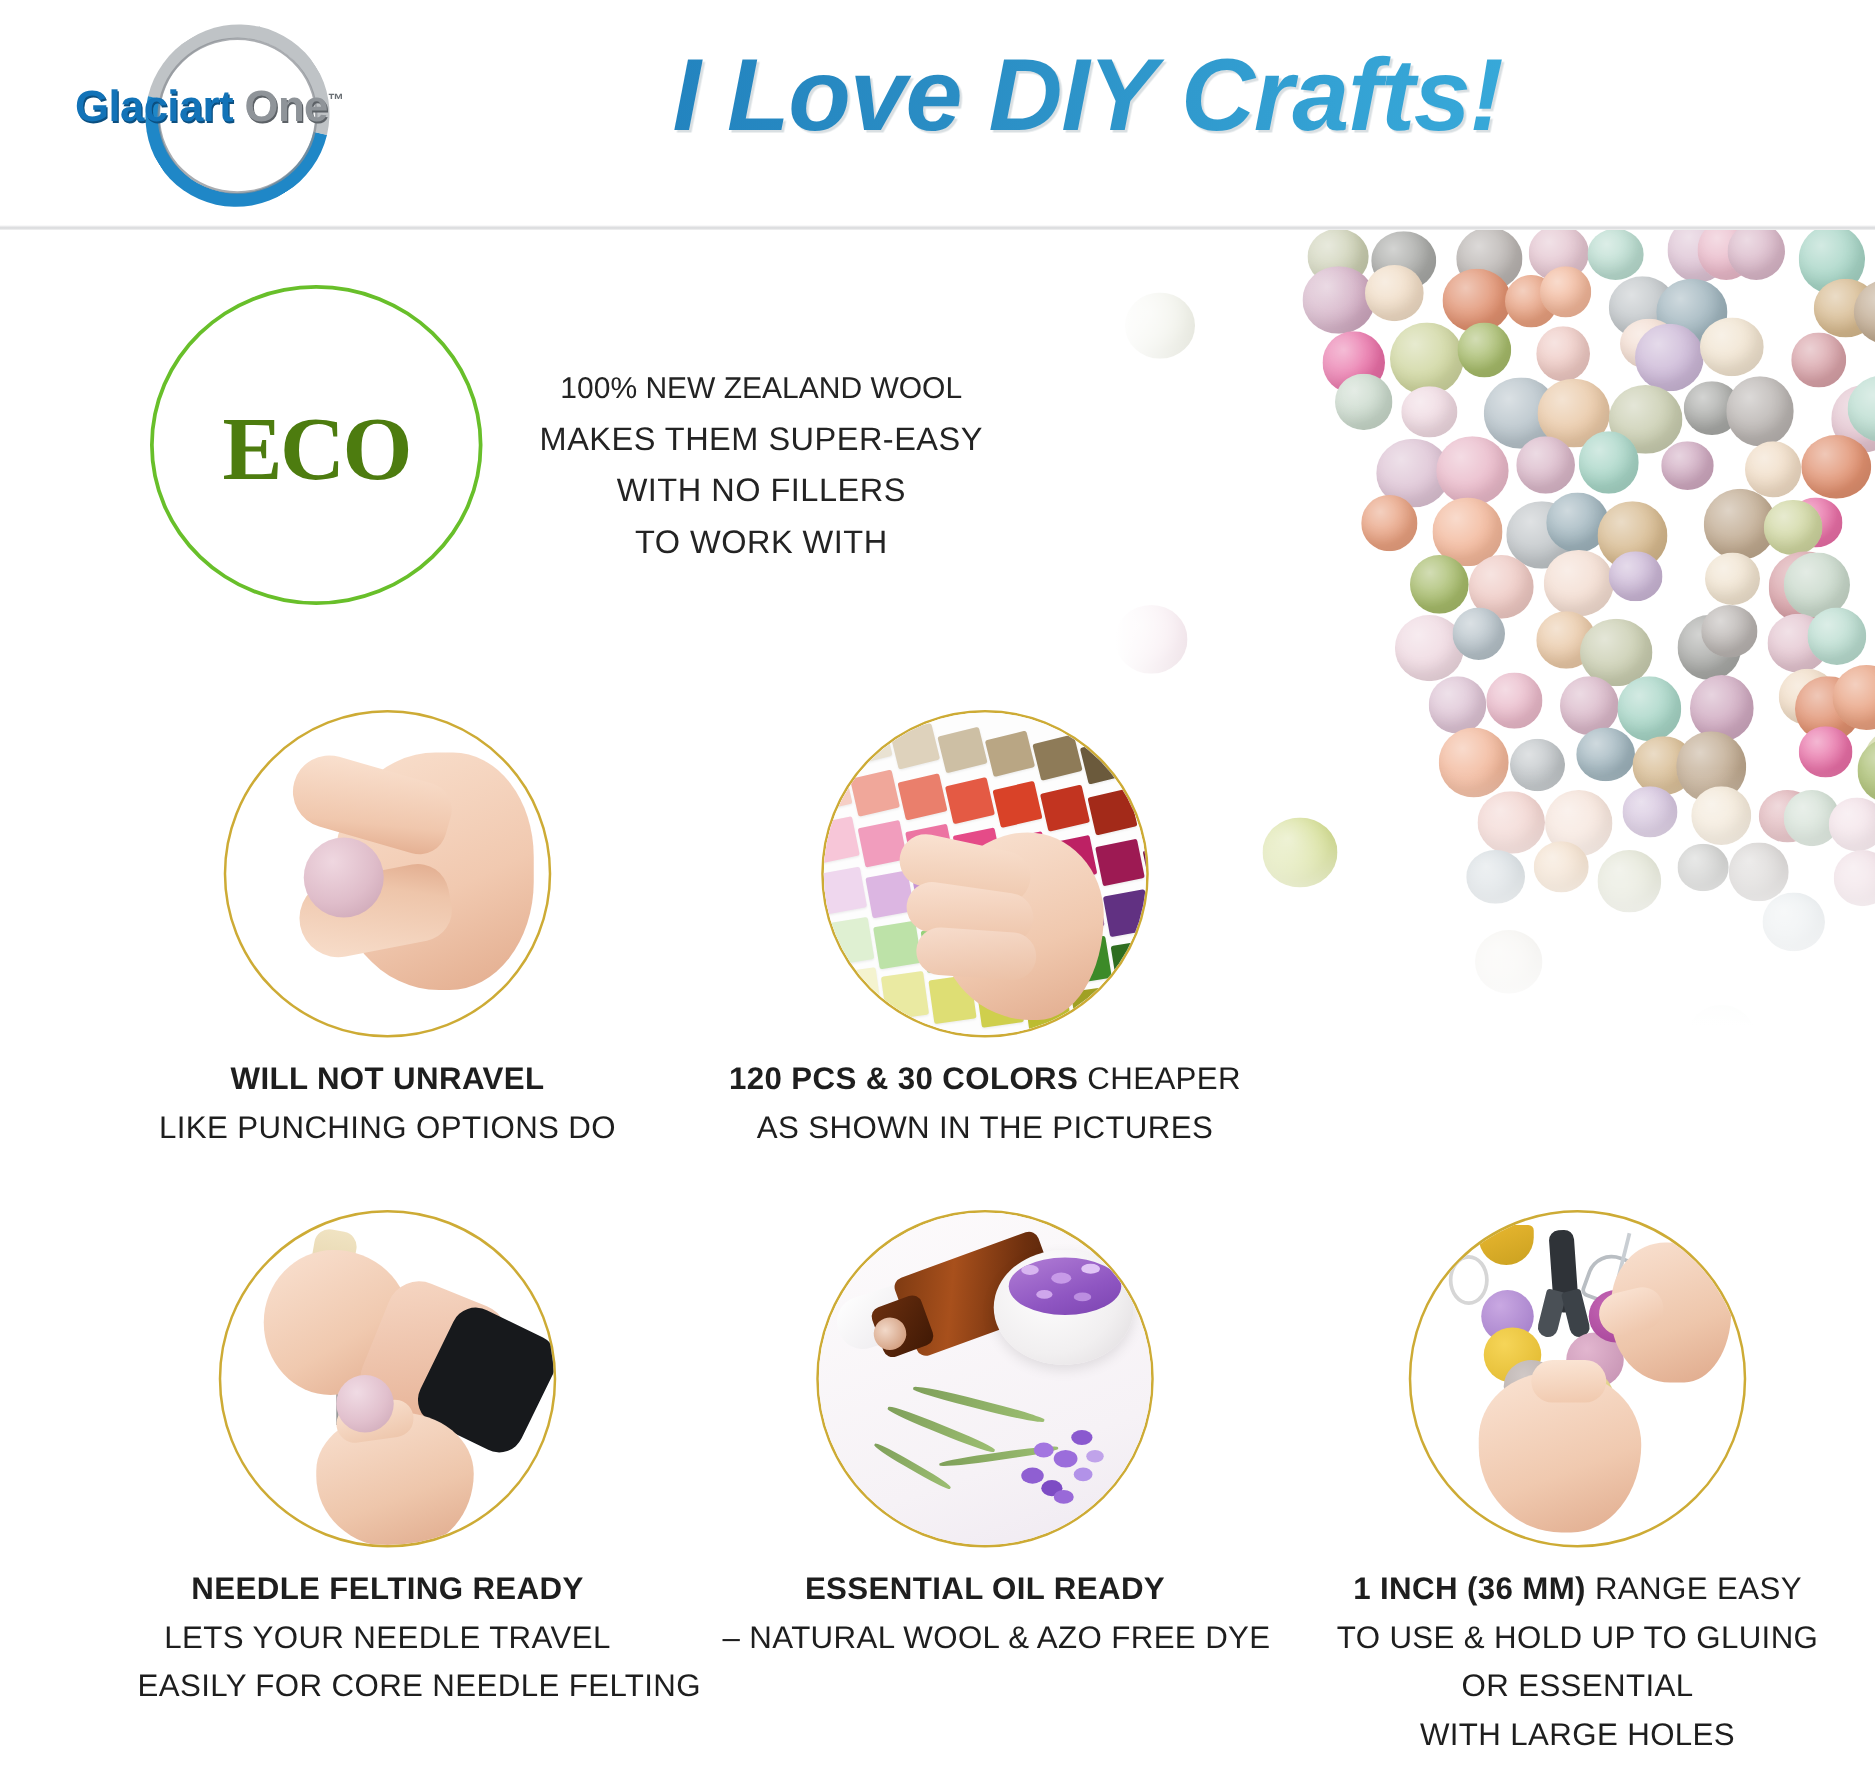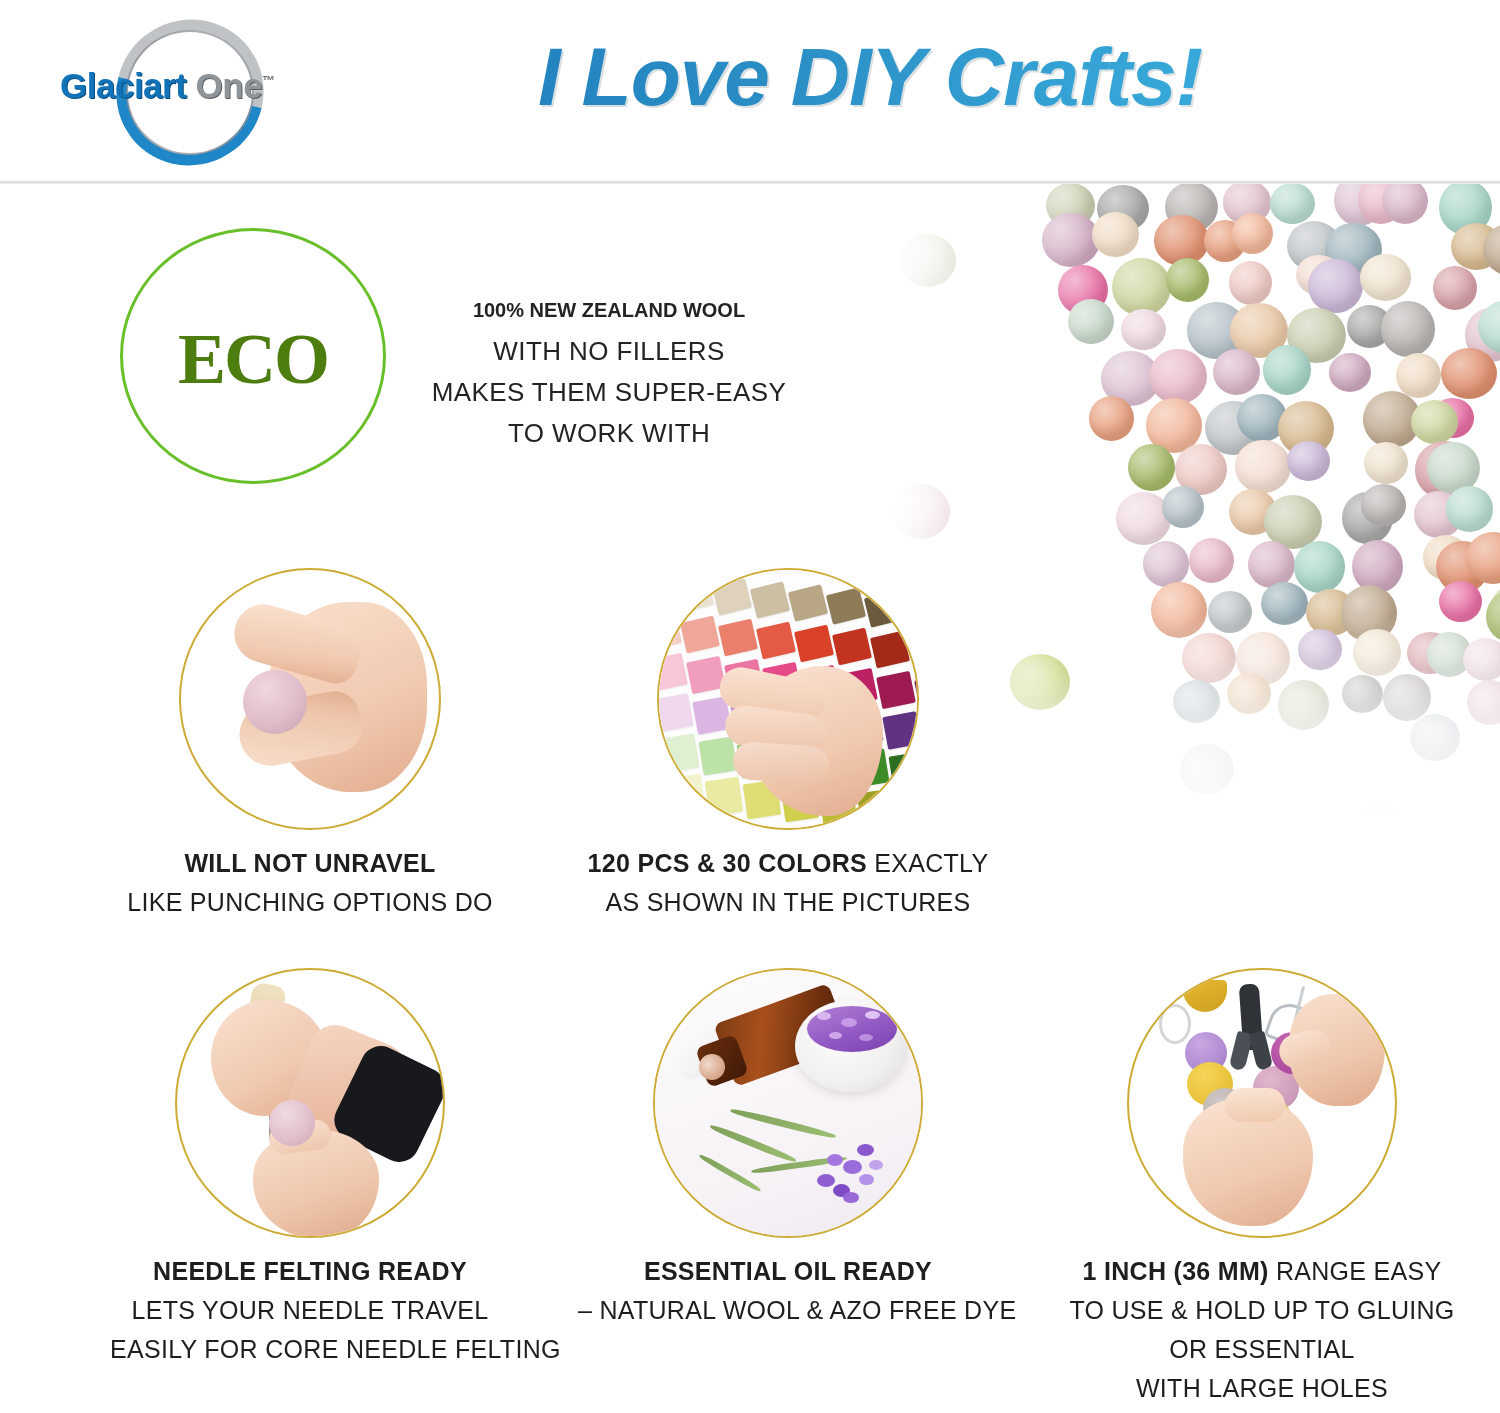--- a/index.html
+++ b/index.html
@@ -127,21 +127,21 @@
     width: 410px;
     text-align: center;
   }
   .eco-copy .line {
     font-size: 26px;
     line-height: 41px;
     color: #232323;
     letter-spacing: .4px;
     white-space: nowrap;
   }
-  .eco-copy .line.b { font-weight: bold; font-size: 20px; letter-spacing: 0; }
+  .eco-copy .line.b { font-weight: normal; font-size: 24px; letter-spacing: 0; }
 
   
   .hero-photo {
     position: absolute;
     left: 880px; top: 184px;
     width: 620px; height: 660px;
     overflow: hidden;
   }
   .hero-photo .balls { position: absolute; inset: 0; }
   .ball {
@@ -260,22 +260,22 @@
     <div class="page-title">I Love DIY Crafts!</div>
     <div class="header-divider"></div>
   </div>
 
   <div class="eco-badge">
     <div class="eco-word">ECO</div>
   </div>
 
   <div class="eco-copy">
     <div class="line b">100% NEW ZEALAND WOOL</div>
+    <div class="line">MAKES THEM SUPER-EASY</div>
     <div class="line">WITH NO FILLERS</div>
-    <div class="line">MAKES THEM SUPER-EASY</div>
     <div class="line">TO WORK WITH</div>
   </div>
 
   <div class="hero-photo">
     <div class="balls" id="hero-balls">
         <div class="ball" style="left: 166.189px; top: -1.13646px; width: 48.6285px; height: 45.0024px; background-color: rgb(201, 205, 176); box-shadow: rgba(0, 0, 0, 0.1) -6px -8px 12px inset;"></div>
         <div class="ball" style="left: 217.203px; top: 0.56519px; width: 51.6107px; height: 47.0542px; background-color: rgb(168, 169, 166); box-shadow: rgba(0, 0, 0, 0.1) -6px -8px 12px inset;"></div>
         <div class="ball" style="left: 285.379px; top: -2.17904px; width: 52.4404px; height: 50.6325px; background-color: rgb(185, 180, 177); box-shadow: rgba(0, 0, 0, 0.1) -6px -8px 12px inset;"></div>
         <div class="ball" style="left: 342.596px; top: -3.83161px; width: 48.8454px; height: 44.4827px; background-color: rgb(227, 196, 207); box-shadow: rgba(0, 0, 0, 0.1) -6px -8px 12px inset;"></div>
         <div class="ball" style="left: 389.809px; top: -1.20354px; width: 45.454px; height: 40.9224px; background-color: rgb(185, 220, 207); box-shadow: rgba(0, 0, 0, 0.1) -6px -8px 12px inset;"></div>
@@ -443,21 +443,21 @@
           <div class="swatch-row" style="left: 162px; top: 218px; width: 34px; height: 35px; background: rgb(188, 188, 48); transform: rotate(-8deg); box-shadow: rgba(0, 0, 0, 0.07) 0px 1px 2px;"></div>
           <div class="swatch-row" style="left: 200px; top: 221px; width: 34px; height: 35px; background: rgb(160, 160, 36); transform: rotate(-8deg); box-shadow: rgba(0, 0, 0, 0.07) 0px 1px 2px;"></div>
           <div class="swatch-row" style="left: 238px; top: 224px; width: 34px; height: 35px; background: rgb(130, 130, 27); transform: rotate(-8deg); box-shadow: rgba(0, 0, 0, 0.07) 0px 1px 2px;"></div>
         </div>
       <div style="position:absolute;left:92px;top:96px;width:132px;height:150px;border-radius:54% 46% 40% 56% / 50% 44% 56% 50%;background:linear-gradient(160deg,#f9e2d2 0%,#f0c8ae 60%,#e1ab8d 100%);"></div>
       <div style="position:absolute;left:60px;top:104px;width:106px;height:42px;border-radius:28px;background:linear-gradient(170deg,#fae3d3,#eec6ab);transform:rotate(12deg);"></div>
       <div style="position:absolute;left:66px;top:140px;width:102px;height:40px;border-radius:26px;background:linear-gradient(170deg,#f9e0d0,#edc3a8);transform:rotate(8deg);"></div>
       <div style="position:absolute;left:74px;top:174px;width:96px;height:38px;border-radius:24px;background:linear-gradient(170deg,#f7ddcd,#ebc0a5);transform:rotate(4deg);"></div>
     </div>
     <div class="feature-caption">
-      <div class="cap"><span class="b">120 PCS &amp; 30 COLORS</span><span> EXACTLY</span></div>
+      <div class="cap"><span class="b">120 PCS &amp; 30 COLORS</span><span> CHEAPER</span></div>
       <div class="cap"><span>AS SHOWN IN THE PICTURES</span></div>
     </div>
   </div>
 
   <div class="feature" style="left:110px; top:968px; width:400px;">
     <div class="feature-circle" style="width:270px;height:270px;">
 
       <div style="position:absolute;left:70px;top:14px;width:34px;height:74px;border-radius:12px;background:linear-gradient(180deg,#f0e3c2,#ddc99c);transform:rotate(10deg);"></div>
       <div style="position:absolute;left:82px;top:78px;width:20px;height:34px;border-radius:8px;background:linear-gradient(180deg,#e6d5ad,#cdb683);"></div>
       <div class="f3-needle" style="left:92px;top:106px;height:64px;"></div>

